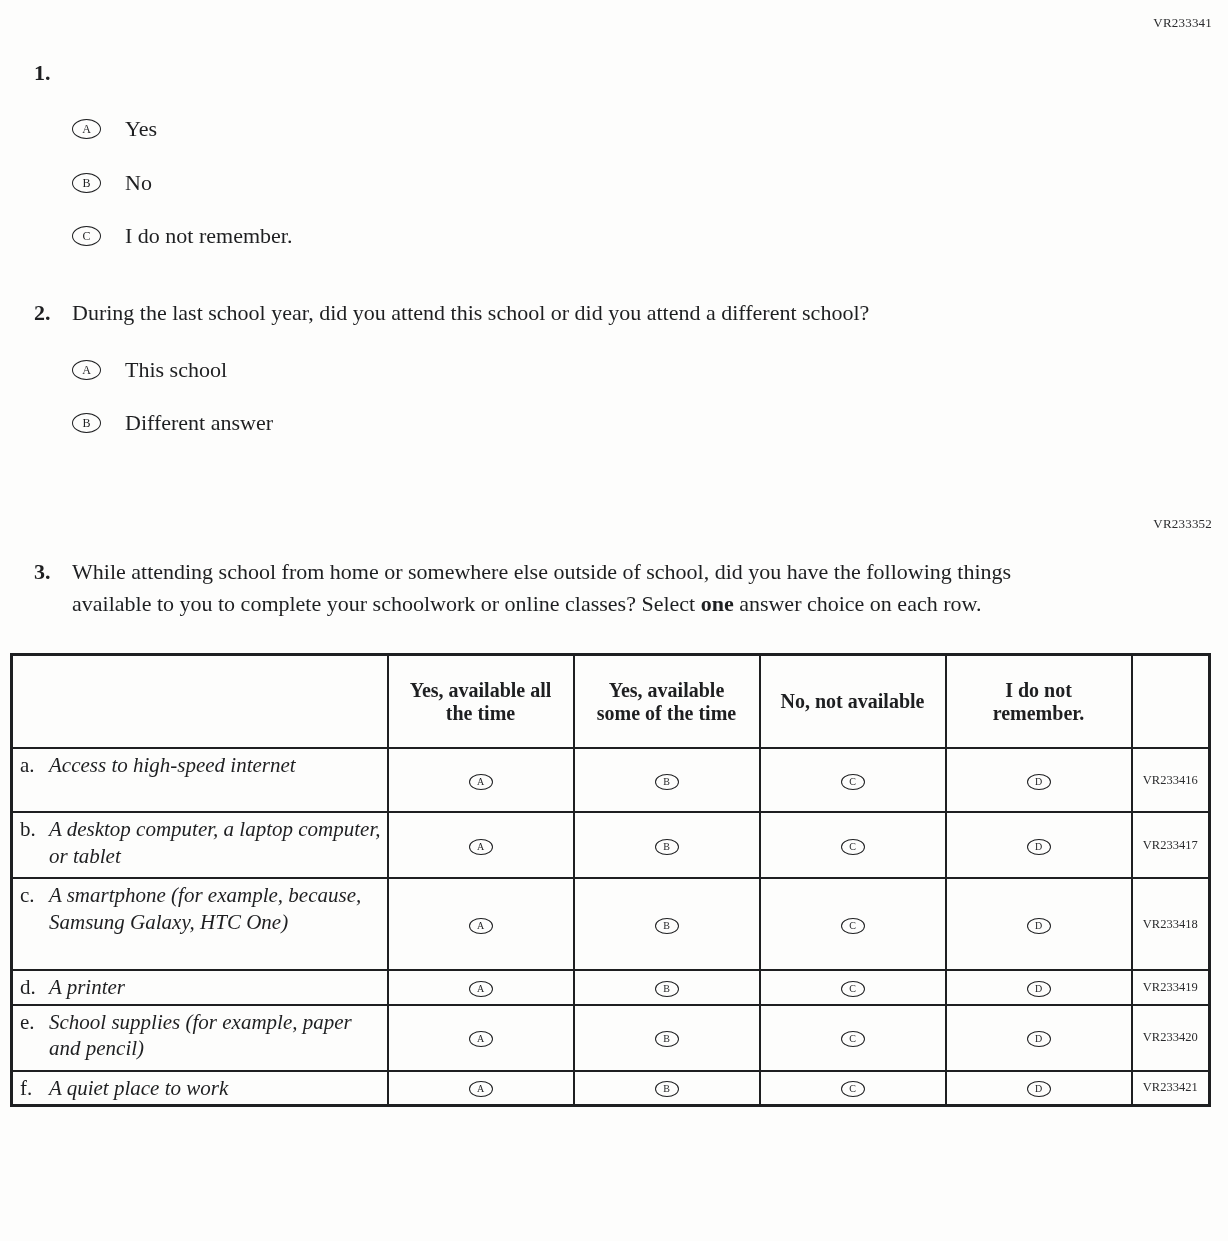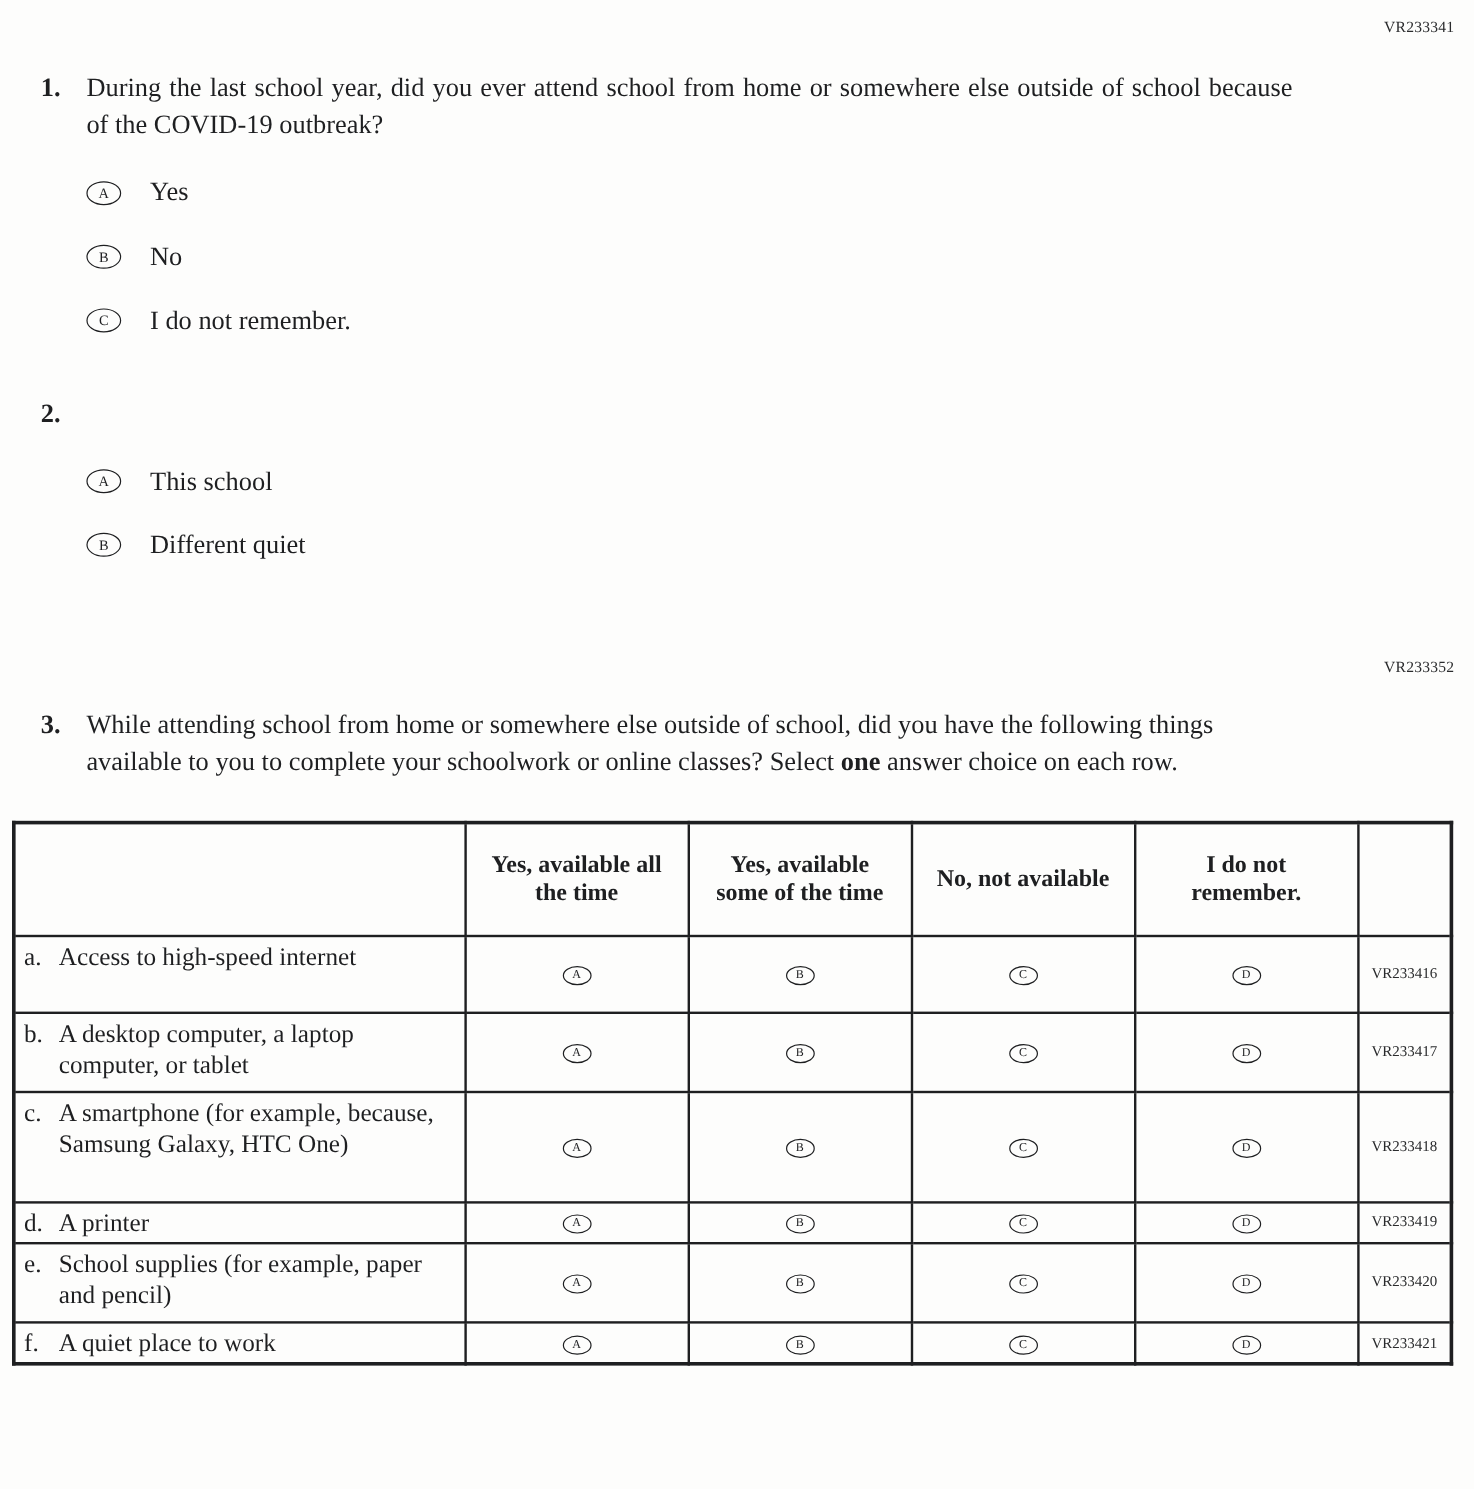--- a/index.html
+++ b/index.html
@@ -88,41 +88,40 @@
     border-bottom: 5px double #1e1f21;
   }
   .cell-item {
     vertical-align: top;
     padding: 3px 4px 3px 0;
     font-size: 21px;
     line-height: 1.25;
   }
   .item-wrap { display: flex; }
   .item-letter { width: 36px; flex: none; padding-left: 7px; }
-  .item-text { flex: 1; }
+  .item-text { flex: 1; font-style: italic; }
   .cell-choice { text-align: center; vertical-align: middle; }
   .cell-code {
     font-size: 12.5px;
     text-align: center;
     vertical-align: middle;
     padding: 0 2px;
     color: #2a2b2d;
   }
 </style>
 </head>
 <body>
 
 <div class="page">
 
   <div class="vr-code top">VR233341</div>
 
   <section class="question q1">
     <div class="q-row">
       <span class="q-num">1.</span>
-      <p class="q-text">During the last school year, did you ever attend school from home or somewhere else outside of school because of the COVID-19 outbreak?</p>
     </div>
     <ul class="options">
       <li class="option">
         <span class="bubble">A</span>
         <span class="opt-label">Yes</span>
       </li>
       <li class="option">
         <span class="bubble">B</span>
         <span class="opt-label">No</span>
       </li>
@@ -130,29 +129,30 @@
         <span class="bubble">C</span>
         <span class="opt-label">I do not remember.</span>
       </li>
     </ul>
   </section>
 
 
   <section class="question q2">
     <div class="q-row">
       <span class="q-num">2.</span>
+      <p class="q-text no-justify">During the last school year, did you attend this school or did you attend a different school?</p>
     </div>
     <ul class="options">
       <li class="option">
         <span class="bubble">A</span>
         <span class="opt-label">This school</span>
       </li>
       <li class="option">
         <span class="bubble">B</span>
-        <span class="opt-label">Different quiet</span>
+        <span class="opt-label">Different answer</span>
       </li>
     </ul>
   </section>
 
   <div class="vr-code mid-2">VR233352</div>
 
   <section class="question q3">
     <div class="q-row">
       <span class="q-num">3.</span>
       <p class="q-text no-justify"><span>While attending school from home or somewhere else outside of school, did you have the following things available to you to complete your schoolwork or online classes? Select </span><b>one</b><span> answer choice on each row.</span></p>

